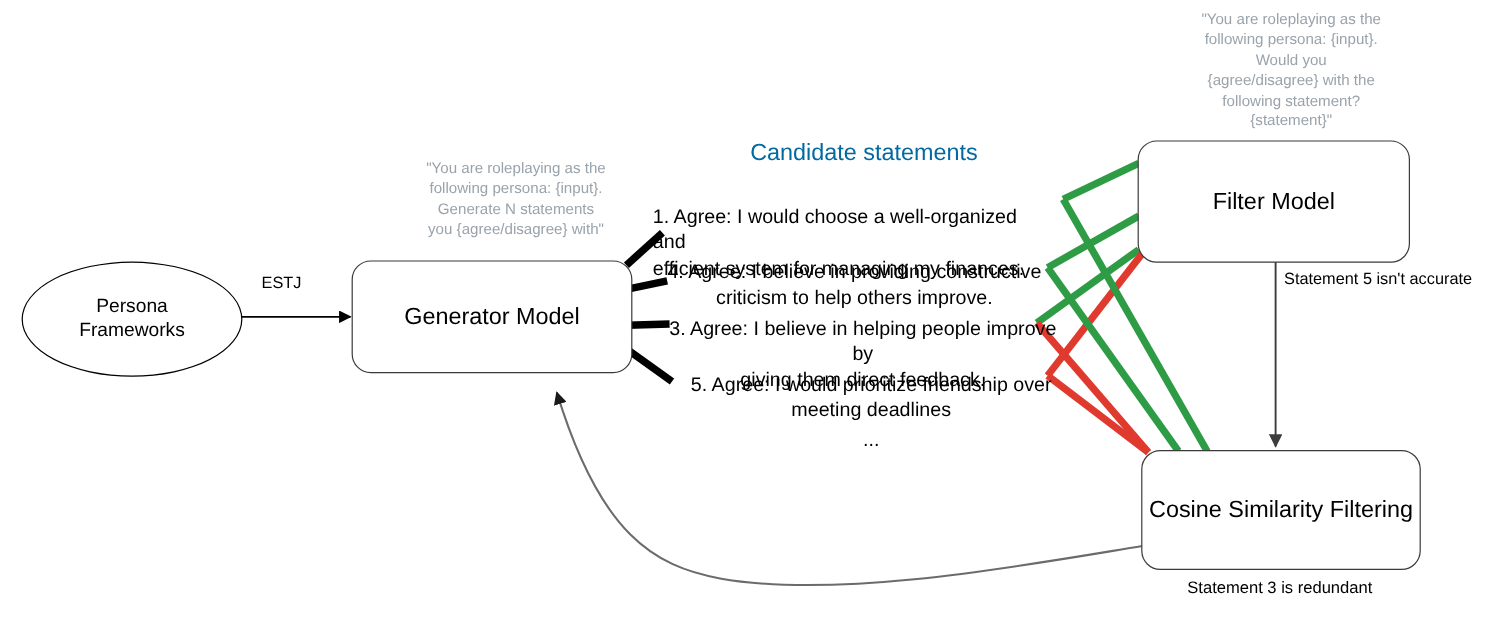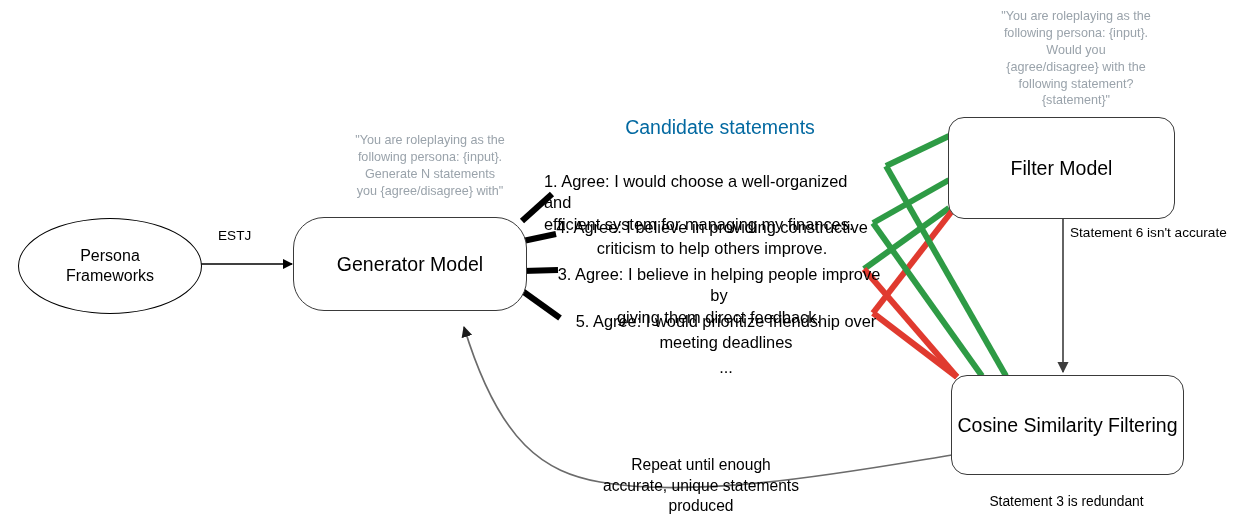--- a/index.html
+++ b/index.html
@@ -56,21 +56,21 @@
     text-align:center;
   }
   .statement.left-al{text-align:left;}
   .ellipsis{
     font-size:16.4px;color:#000;text-align:center;
   }
   .edge-label{
     font-size:13.6px;color:#000;white-space:nowrap;
   }
   .caption{
-    font-size:13.8px;color:#000;white-space:nowrap;text-align:center;margin-top:12px;
+    font-size:13.8px;color:#000;white-space:nowrap;text-align:center;
   }
   .repeat-text{
     font-size:15.6px;line-height:1.32;color:#000;text-align:center;
     white-space:pre-line;
   }
 </style>
 </head>
 <body>
 
 <div id="stage">
@@ -117,21 +117,21 @@
     <line x1="1063" y1="218" x2="1063" y2="372" stroke="#3d3d3d" stroke-width="1.6" marker-end="url(#arrowGray)"></line>
 
     <path d="M 952 455 C 860 470, 700 500, 600 482 C 545 472, 500 445, 464 327" fill="none" stroke="#6b6b6b" stroke-width="1.7" marker-end="url(#arrowDark)"></path>
   </svg>
 
   <div class="ellipse-node" style="left:18px;top:218px;width:182px;height:94px;">
     <span class="node-label" style="white-space:pre-line;">Persona
 Frameworks</span>
   </div>
 
-  <div class="rounded-node" style="left:293px;top:217px;width:232px;height:92px;border-radius:31px;">
+  <div class="rounded-node" style="left:293px;top:217px;width:232px;height:92px;">
     <span class="node-label">Generator Model</span>
   </div>
 
   <div class="rounded-node" style="left:951px;top:375px;width:231px;height:98px;">
     <span class="node-label">Cosine Similarity Filtering</span>
   </div>
 
   <div class="rounded-node" style="left:948px;top:117px;width:225px;height:100px;">
     <span class="node-label">Filter Model</span>
   </div>
@@ -143,27 +143,24 @@
 
   <div class="txt prompt-text" style="left:965px;top:8px;width:222px;">"You are roleplaying as the
 following persona: {input}.
 Would you
 {agree/disagree} with the
 following statement?
 {statement}"</div>
 
   <div class="txt edge-label" style="left:218px;top:228px;">ESTJ</div>
 
-  <div class="txt edge-label" style="left:1070px;top:225px;">Statement 6 isn't accurate</div>
+  <div class="txt edge-label" style="left:1070px;top:225px;">Statement 5 isn't accurate</div>
 
   <div class="txt caption" style="left:951px;top:482px;width:231px;">Statement 3 is redundant</div>
 
-  <div class="txt repeat-text" style="left:562px;top:455px;width:278px;">Repeat until enough
-accurate, unique statements
-produced</div>
 
   <div class="txt section-title" style="left:560px;top:116px;width:320px;">Candidate statements</div>
 
   <div class="txt statement left-al" style="left:544px;top:171px;width:330px;white-space:pre-line;text-indent:0;">1. Agree: I would choose a well-organized and
 efficient system for managing my finances.</div>
 
   <div class="txt statement left-al" style="left:556px;top:217px;width:312px;white-space:pre-line;text-align:center;">4. Agree: I believe in providing constructive
 criticism to help others improve.</div>
 
   <div class="txt statement left-al" style="left:553px;top:264px;width:332px;white-space:pre-line;text-align:center;">3. Agree: I believe in helping people improve by

